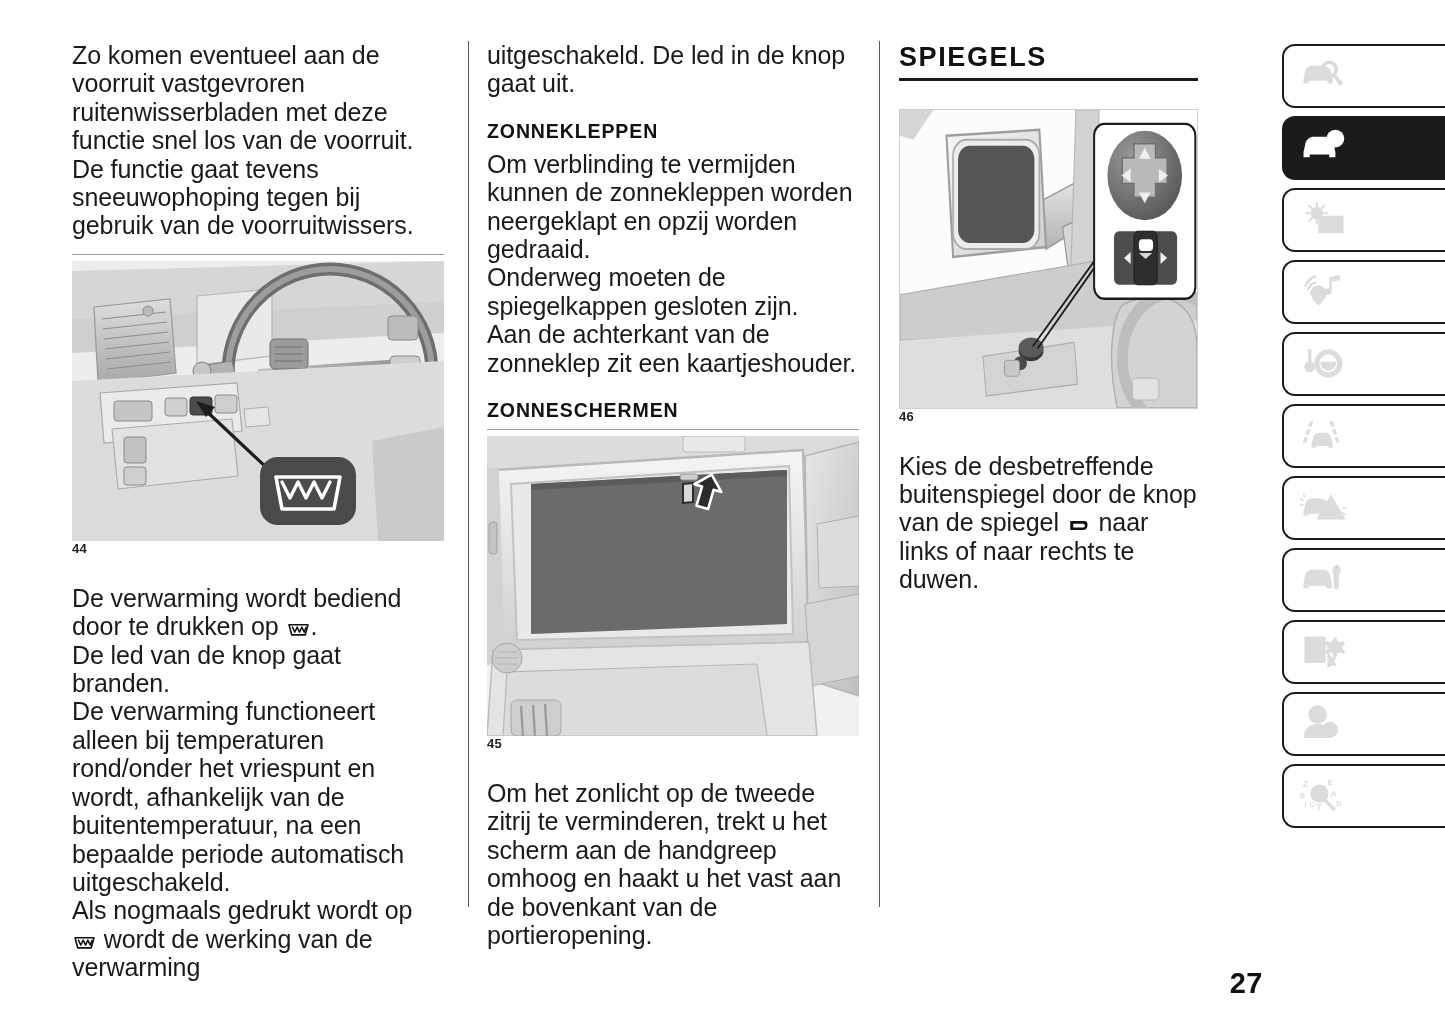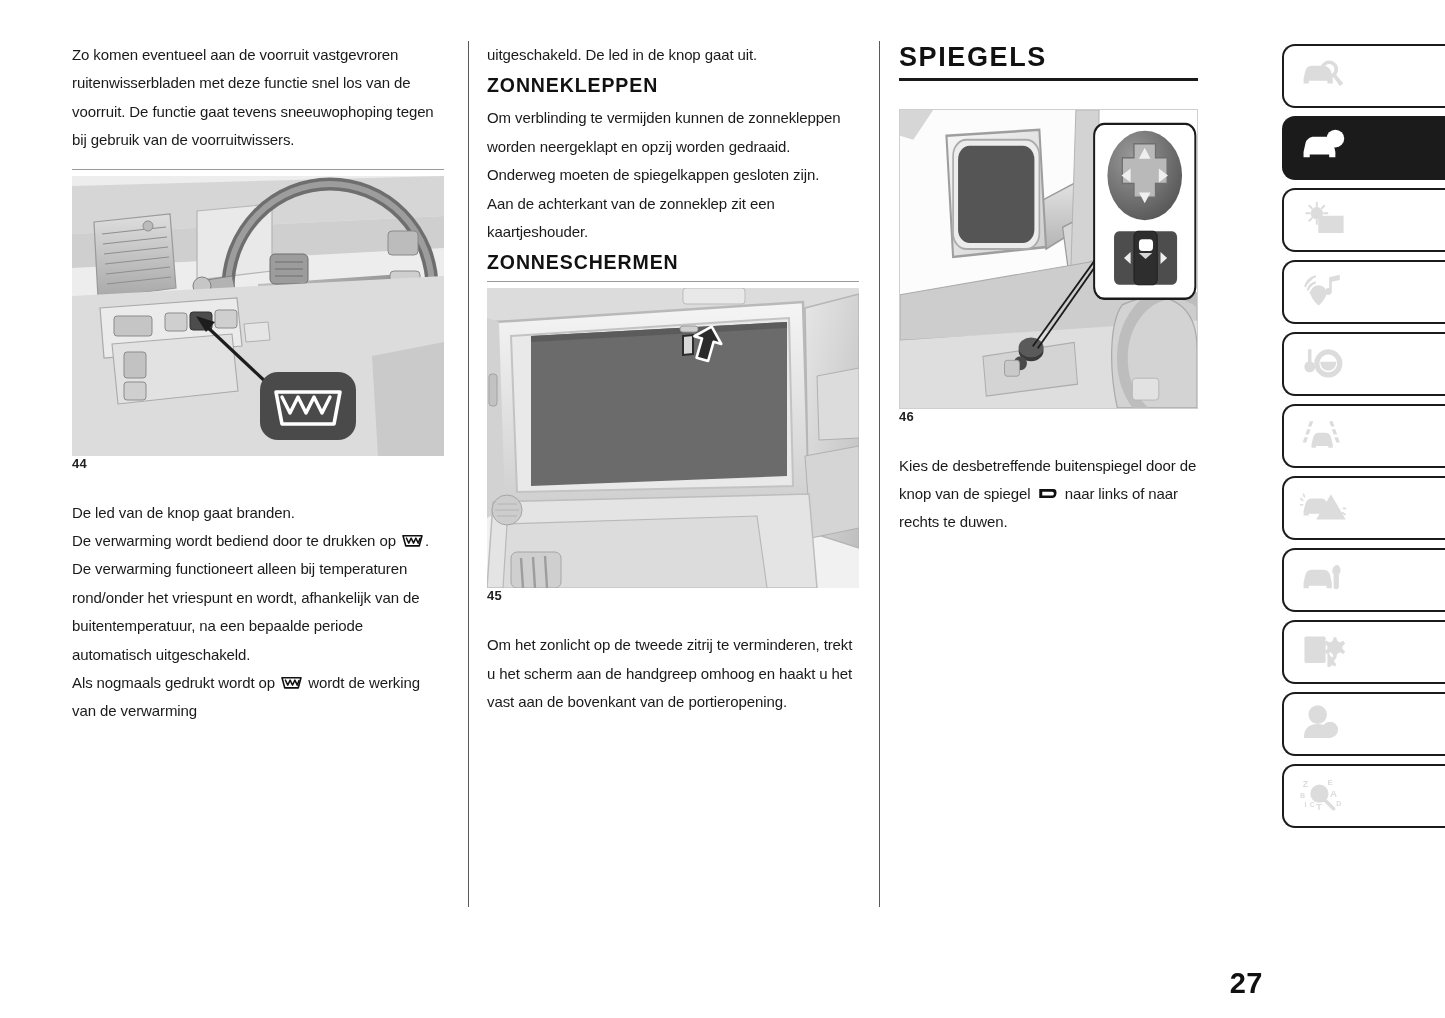--- a/index.html
+++ b/index.html
@@ -30,21 +30,21 @@
     top: 41px;
     width: 1px;
     height: 866px;
     background: #5a5a5a;
   }
   .vdiv-1 { left: 468px; }
   .vdiv-2 { left: 879px; }
 
   
   .para {
-    font-size: 15px;
+    font-size: 25px;
     line-height: 28.4px;
     color: #1a1a1a;
     letter-spacing: -0.1px;
   }
   .para + .para { margin-top: 0; }
   .gap { height: 28px; }
   .gap-sm { height: 14px; }
 
   
   h1.sec-title {
@@ -66,21 +66,21 @@
     letter-spacing: 0.9px;
     color: #111;
     line-height: 25.5px;
   }
   h2.inline-head {
     font-size: 19.5px;
     font-weight: bold;
     letter-spacing: 0.9px;
     color: #111;
     line-height: 25px;
-    margin-top: 4px;
+    margin-top: 21px;
     margin-bottom: 6px;
   }
 
   
   .fig-rule {
     height: 1px;
     background: #9a9a9a;
     margin-bottom: 6px;
   }
   .figure { position: relative; }
@@ -248,28 +248,28 @@
             <path d="M204,216 L268,216 L262,248 L210,248 Z"></path>
           </g>
           <path d="M210,221 L218,237 L226,221 L234,237 L242,221 L250,237 L258,221" fill="none" stroke="#ffffff" stroke-width="3.4" stroke-linejoin="round" stroke-linecap="round"></path>
         </svg>
       </div>
       <div class="figcap">44</div>
     </div>
 
     <div class="gap"></div>
 
-    <p class="para">De led van de knop gaat branden.</p>
-
     <p class="para">
       <span>De verwarming wordt bediend door te drukken op </span><span class="icon-defrost"><svg viewBox="0 0 34 22" aria-hidden="true">
             <path d="M3,4 L31,4 L27,19 L7,19 Z" fill="none" stroke="#111" stroke-width="2.4" stroke-linejoin="round"></path>
             <path d="M8,7.5 L11.5,15 L15,7.5 L18.5,15 L22,7.5 L25.5,15 L28,8" fill="none" stroke="#111" stroke-width="2.2" stroke-linejoin="round" stroke-linecap="round"></path>
           </svg></span><span>.</span>
     </p>
+
+    <p class="para">De led van de knop gaat branden.</p>
 
     <p class="para">De verwarming functioneert alleen bij temperaturen rond/onder het vriespunt en wordt, afhankelijk van de buitentemperatuur, na een bepaalde periode automatisch uitgeschakeld.</p>
 
     <p class="para">
       <span>Als nogmaals gedrukt wordt op </span><span class="icon-defrost"><svg viewBox="0 0 34 22" aria-hidden="true">
             <path d="M3,4 L31,4 L27,19 L7,19 Z" fill="none" stroke="#111" stroke-width="2.4" stroke-linejoin="round"></path>
             <path d="M8,7.5 L11.5,15 L15,7.5 L18.5,15 L22,7.5 L25.5,15 L28,8" fill="none" stroke="#111" stroke-width="2.2" stroke-linejoin="round" stroke-linecap="round"></path>
           </svg></span><span> wordt de werking van de verwarming</span>
     </p>
   </div>

